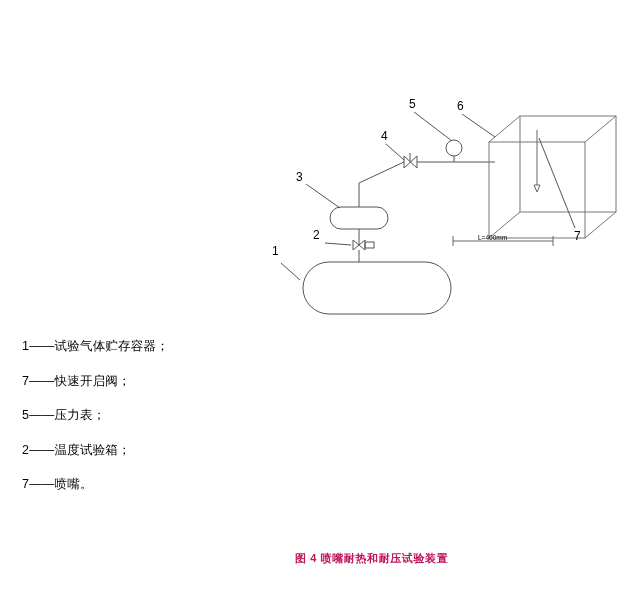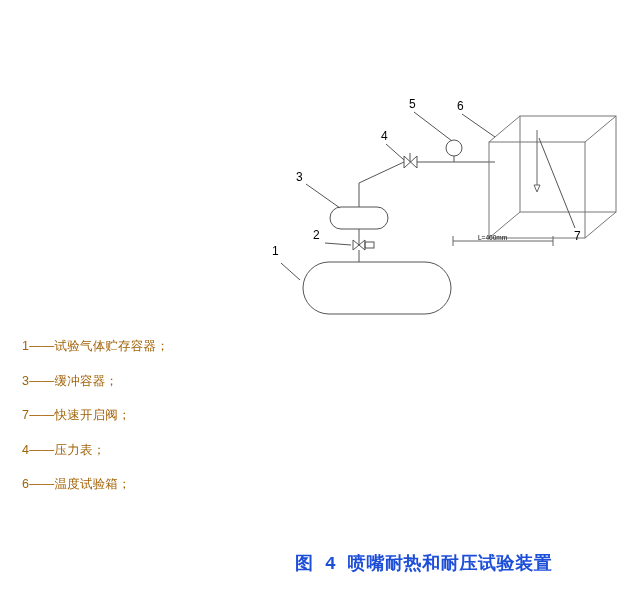--- a/index.html
+++ b/index.html
@@ -25,36 +25,35 @@
   #figure-area svg {
     display: block;
   }
   .legend {
     position: absolute;
     left: 22px;
     top: 340px;
     width: 300px;
     font-size: 12.5px;
     line-height: 1;
-    color: #a16207;
+    color: #000000;
   }
   .legend-item {
     margin-bottom: 22px;
     white-space: nowrap;
     letter-spacing: 0.2px;
   }
   .caption {
     position: absolute;
     left: 295px;
     top: 551px;
-    font-size: 18px;
+    font-size: 11px;
     font-weight: bold;
     letter-spacing: 0.6px;
-    color: #1d4ed8;
-    font-family: Liberation Mono, monospace;
+    color: #be185d;
   }
   .lbl {
     font-family: "Liberation Sans", sans-serif;
     font-size: 12px;
     fill: #000;
   }
   .lbl-small {
     font-family: "Liberation Sans", sans-serif;
     font-size: 6.5px;
     fill: #000;
@@ -129,19 +128,19 @@
     <text class="lbl" x="409" y="108">5</text>
     <text class="lbl" x="457" y="110">6</text>
     <text class="lbl" x="574" y="240">7</text>
 
     <text class="lbl-small" x="478" y="240">L=400mm</text>
   </svg>
 </div>
 
 <div class="legend">
   <div class="legend-item">1——试验气体贮存容器；</div>
-  <div class="legend-item">3——缓冲容器；</div>
   <div class="legend-item">7——快速开启阀；</div>
-  <div class="legend-item">4——压力表；</div>
-  <div class="legend-item">6——温度试验箱；</div>
+  <div class="legend-item">5——压力表；</div>
+  <div class="legend-item">2——温度试验箱；</div>
+  <div class="legend-item">7——喷嘴。</div>
 </div>
 
 <div class="caption">图 4  喷嘴耐热和耐压试验装置</div>
 
 </body></html>

